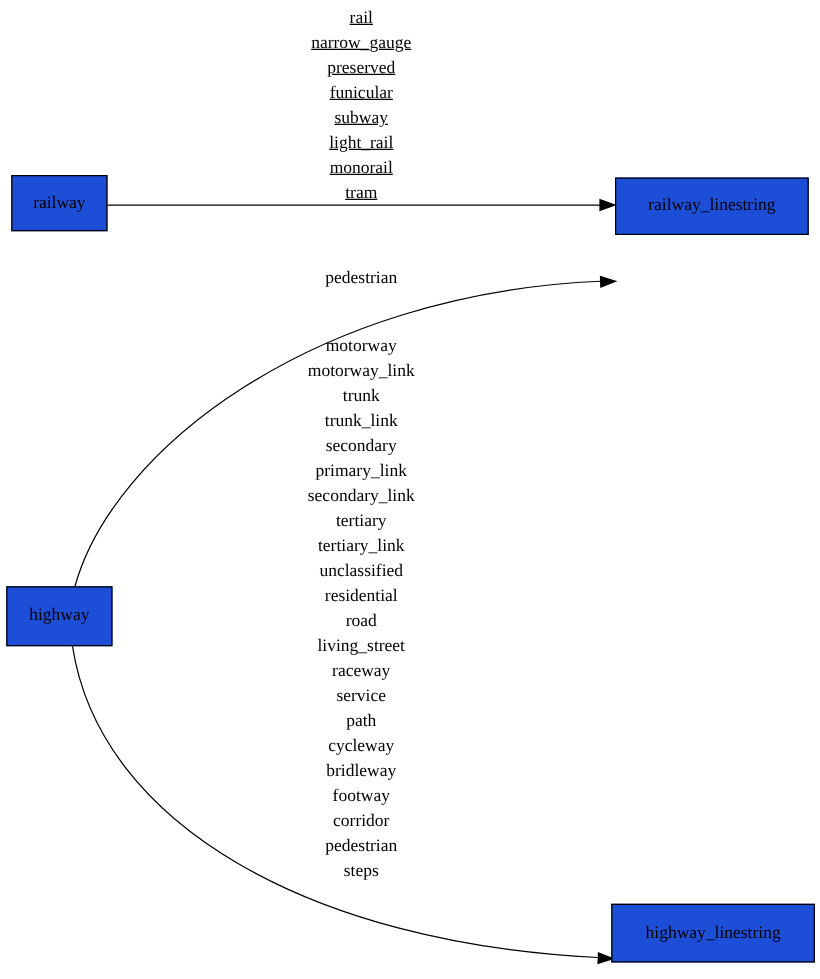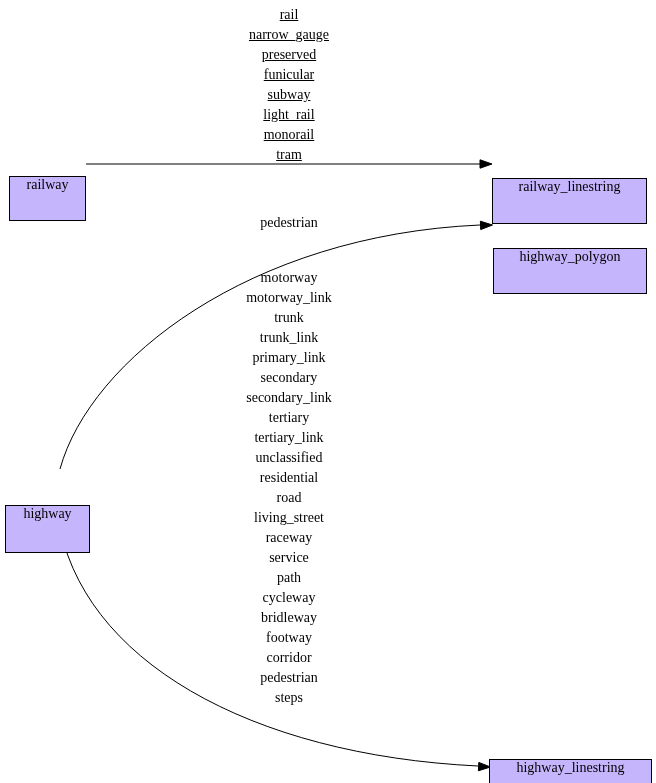--- a/index.html
+++ b/index.html
@@ -19,27 +19,27 @@
   .edges-layer {
     position: absolute;
     left: 0;
     top: 0;
     width: 656px;
     height: 783px;
   }
   .node {
     position: absolute;
     border: 1px solid #000000;
-    background: #c4b5fd;
+    background: #1d4ed8;
     display: flex;
+    align-items: center;
     justify-content: center;
     font-size: 14px;
     box-sizing: border-box;
     white-space: nowrap;
-    margin-top: 36px;
   }
   .edge-labels {
     position: absolute;
     width: 220px;
     text-align: center;
     font-size: 14px;
     line-height: 20px;
   }
   .edge-label-line {
     height: 20px;
@@ -64,23 +64,20 @@
   </svg>
 
   <div class="node" style="left:9px; top:140px; width:77px; height:45px;">
     <span>railway</span>
   </div>
 
   <div class="node" style="left:492px; top:142px; width:155px; height:46px;">
     <span>railway_linestring</span>
   </div>
 
-  <div class="node" style="left:493px; top:212px; width:154px; height:46px;">
-    <span>highway_polygon</span>
-  </div>
 
   <div class="node" style="left:489px; top:723px; width:163px; height:47px;">
     <span>highway_linestring</span>
   </div>
 
   <div class="node" style="left:5px; top:469px; width:85px; height:48px;">
     <span>highway</span>
   </div>
 
   <div class="edge-labels" style="left:179px; top:5px;text-decoration:underline;">
@@ -96,22 +93,22 @@
 
   <div class="edge-labels" style="left:179px; top:213px;">
       <div class="edge-label-line">pedestrian</div>
     </div>
 
   <div class="edge-labels" style="left:179px; top:268px;">
       <div class="edge-label-line">motorway</div>
       <div class="edge-label-line">motorway_link</div>
       <div class="edge-label-line">trunk</div>
       <div class="edge-label-line">trunk_link</div>
+      <div class="edge-label-line">secondary</div>
       <div class="edge-label-line">primary_link</div>
-      <div class="edge-label-line">secondary</div>
       <div class="edge-label-line">secondary_link</div>
       <div class="edge-label-line">tertiary</div>
       <div class="edge-label-line">tertiary_link</div>
       <div class="edge-label-line">unclassified</div>
       <div class="edge-label-line">residential</div>
       <div class="edge-label-line">road</div>
       <div class="edge-label-line">living_street</div>
       <div class="edge-label-line">raceway</div>
       <div class="edge-label-line">service</div>
       <div class="edge-label-line">path</div>

